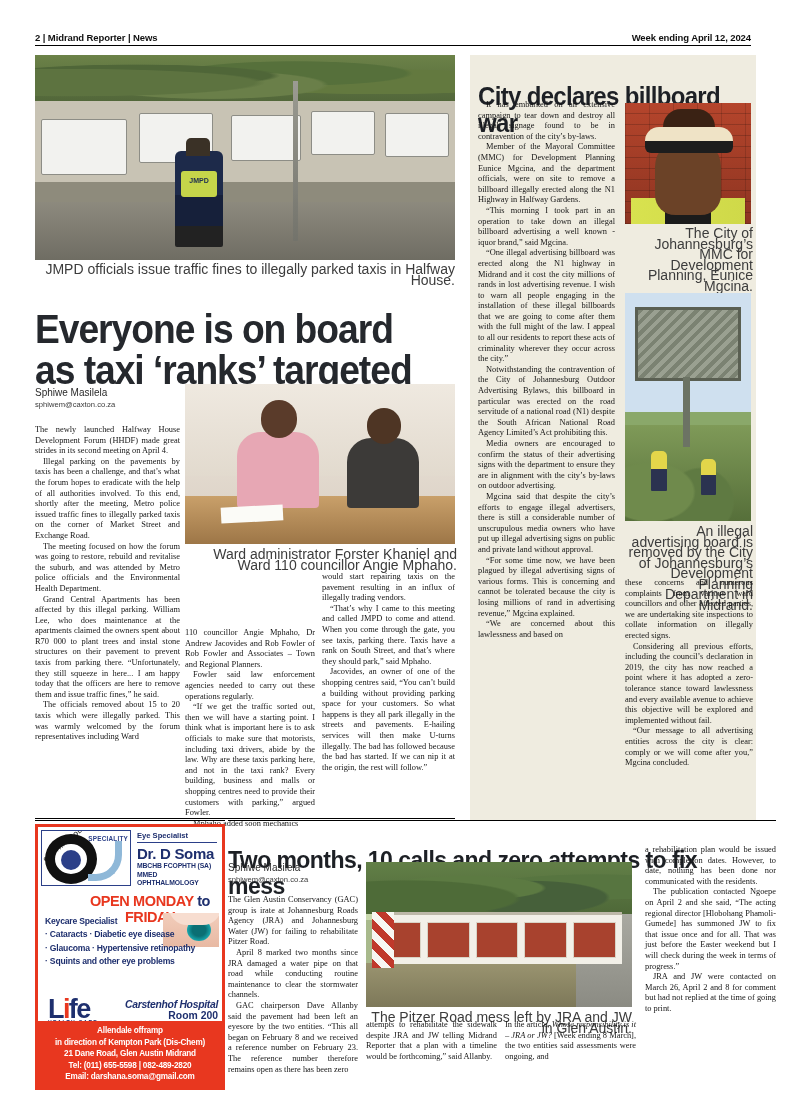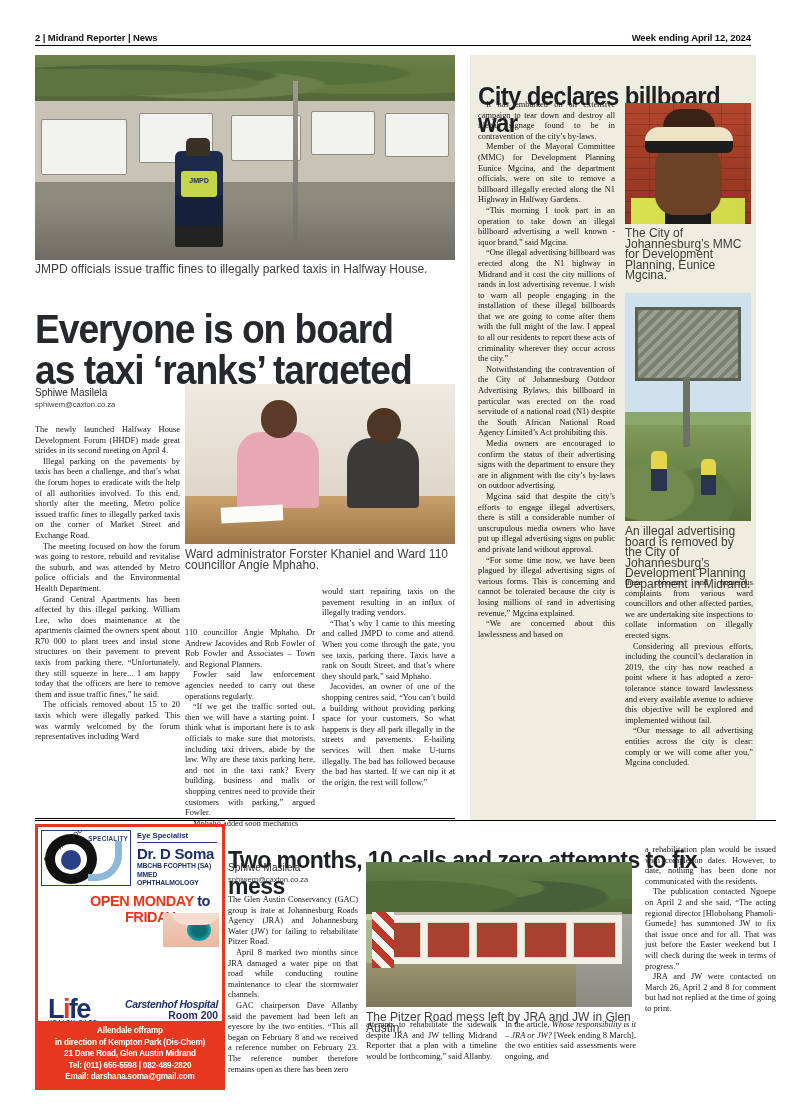--- a/index.html
+++ b/index.html
@@ -213,21 +213,21 @@
   }
   #photo-pitzer .roadway {
     position:absolute; right:0; top:52px; width:56px; height:93px;
     background:linear-gradient(#a9a9a1,#8b8b83);
   }
 
   
   .caption {
     position:absolute;
     font-family:"Liberation Sans", sans-serif;
-    font-size:12px; line-height:10.5px; color:#3c3c3c;
+    font-size:14px; line-height:10.5px; color:#3c3c3c;text-align:right;
   }
   #cap-taxi { left:35px; top:264px; width:420px; }
   #cap-meeting { left:185px; top:549px; width:272px; }
   #cap-mgcina { left:625px; top:228px; width:128px; }
   #cap-billboard { left:625px; top:526px; width:128px; }
   #cap-pitzer { left:366px; top:1012px; width:266px; }
 
   
   #headline-main {
     position:absolute; left:35px; top:282px; width:420px;
@@ -268,21 +268,21 @@
     font-family:"Liberation Serif", serif;
     font-size:8.4px; line-height:10.6px;
     text-align:justify; color:#151515;
     hyphens:auto;
   }
   .col p { margin:0; text-indent:8px; }
   .col p.first { text-indent:0; }
 
   #main-c1 { left:35px; top:425px; width:145px; }
   #main-c2 { left:185px; top:628px; width:130px; }
-  #main-c3 { left:322px; top:587px; width:133px; }
+  #main-c3 { left:322px; top:572px; width:133px; }
 
   #bb-c1 { left:478px; top:100px; width:137px; }
   #bb-c2 { left:625px; top:578px; width:128px; }
 
   #bot-c1 { left:228px; top:895px; width:130px; }
   #bot-c2 { left:366px; top:1020px; width:131px; }
   #bot-c3 { left:505px; top:1020px; width:131px; }
   #bot-c4 { left:645px; top:845px; width:131px; }
 
   .col em { font-style:italic; }
@@ -583,20 +583,26 @@
 
     <div id="ad-open">
       <span>OPEN MONDAY </span><span class="to">to</span><span> FRIDAY</span>
     </div>
 
     <div id="ad-eye-img">
       <div class="iris"></div>
       <div class="lid"></div>
     </div>
 
+    <div id="ad-services">
+        <div>Keycare Specialist</div>
+        <div>· Cataracts · Diabetic eye disease</div>
+        <div>· Glaucoma · Hypertensive retinopathy</div>
+        <div>· Squints and other eye problems</div>
+      </div>
 
     <div id="ad-life">
       <div>
         <div class="life">L<span class="i-red">i</span>fe</div>
         <div class="hc">HEALTH CARE</div>
       </div>
       <div class="hosp">
         <div class="h1">Carstenhof Hospital</div>
         <div class="h2">Room 200</div>
       </div>

